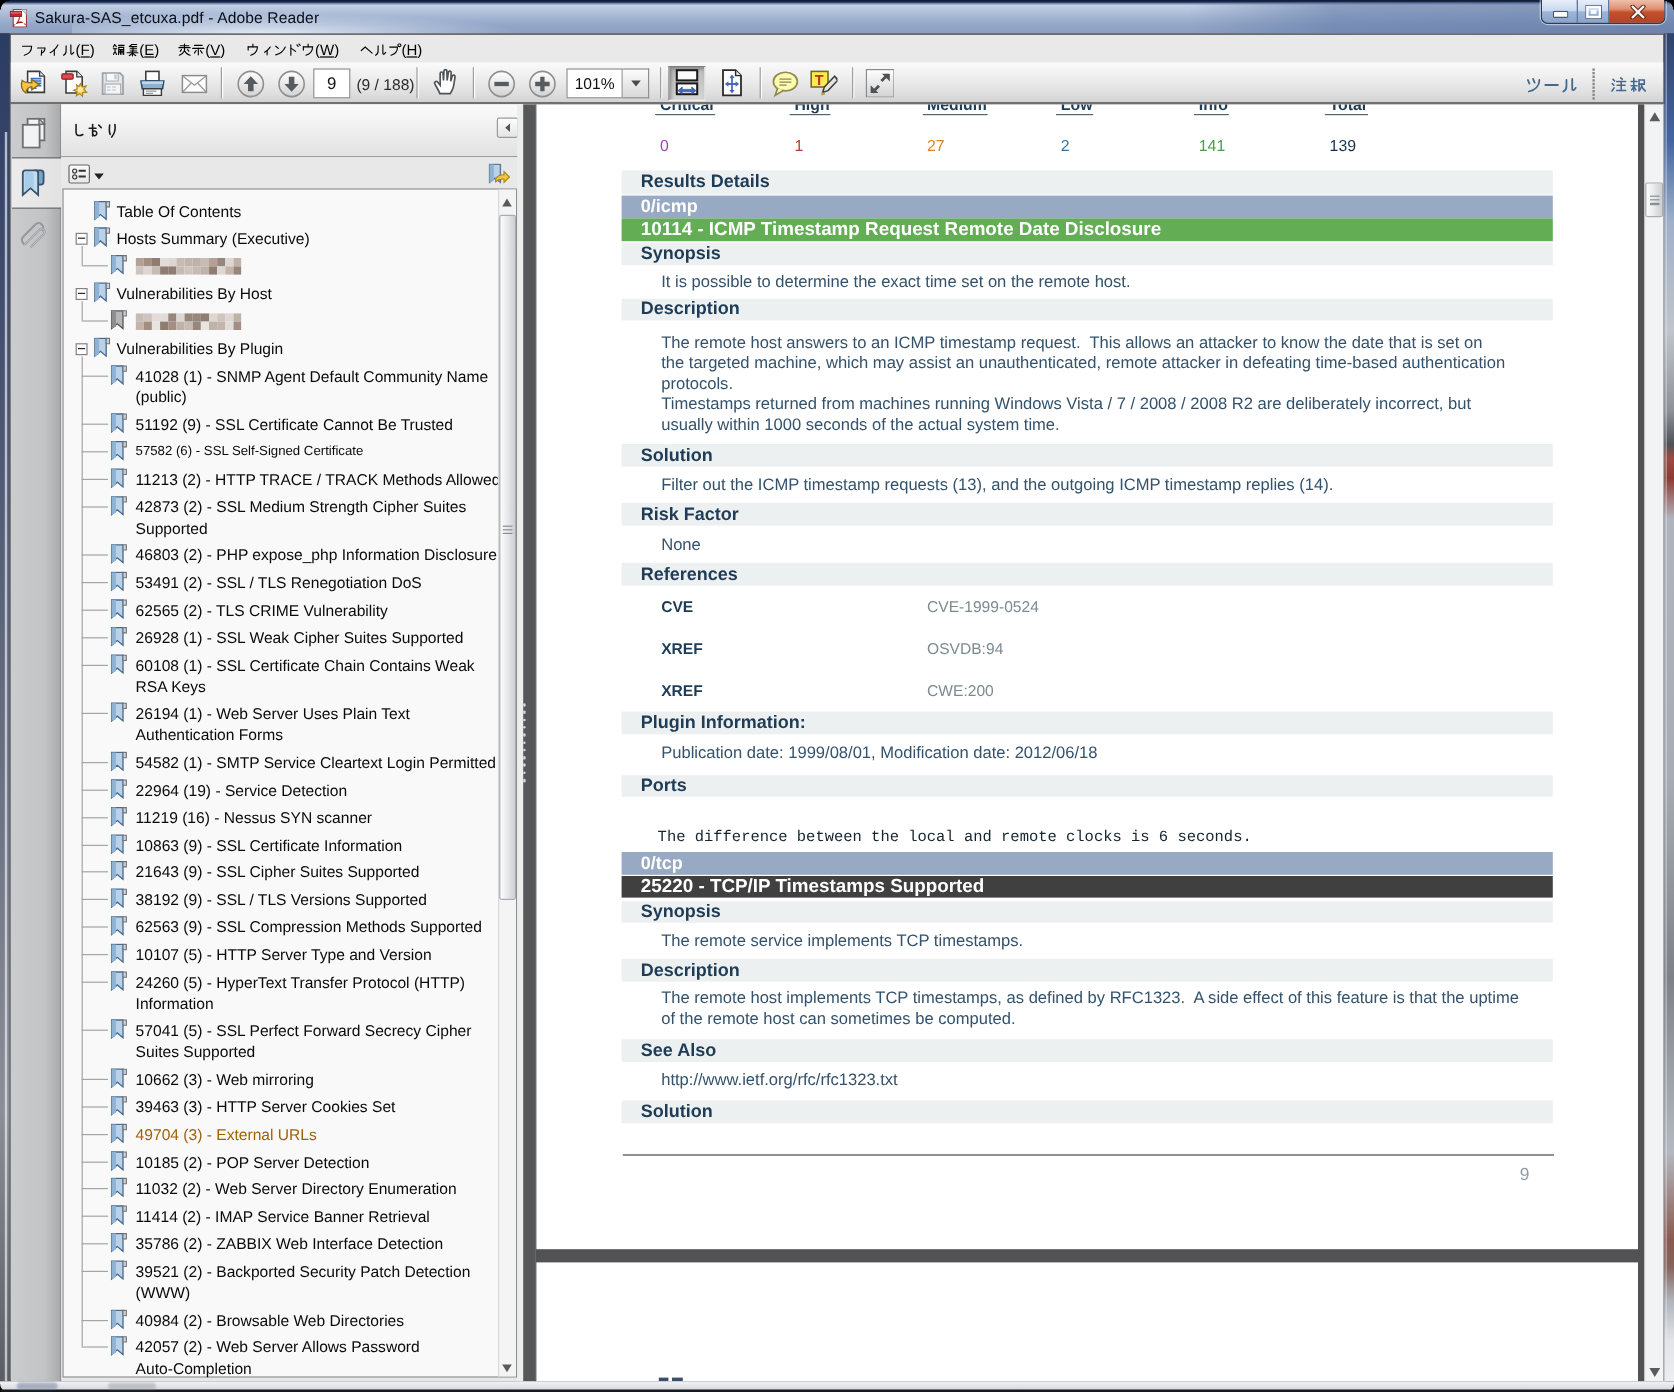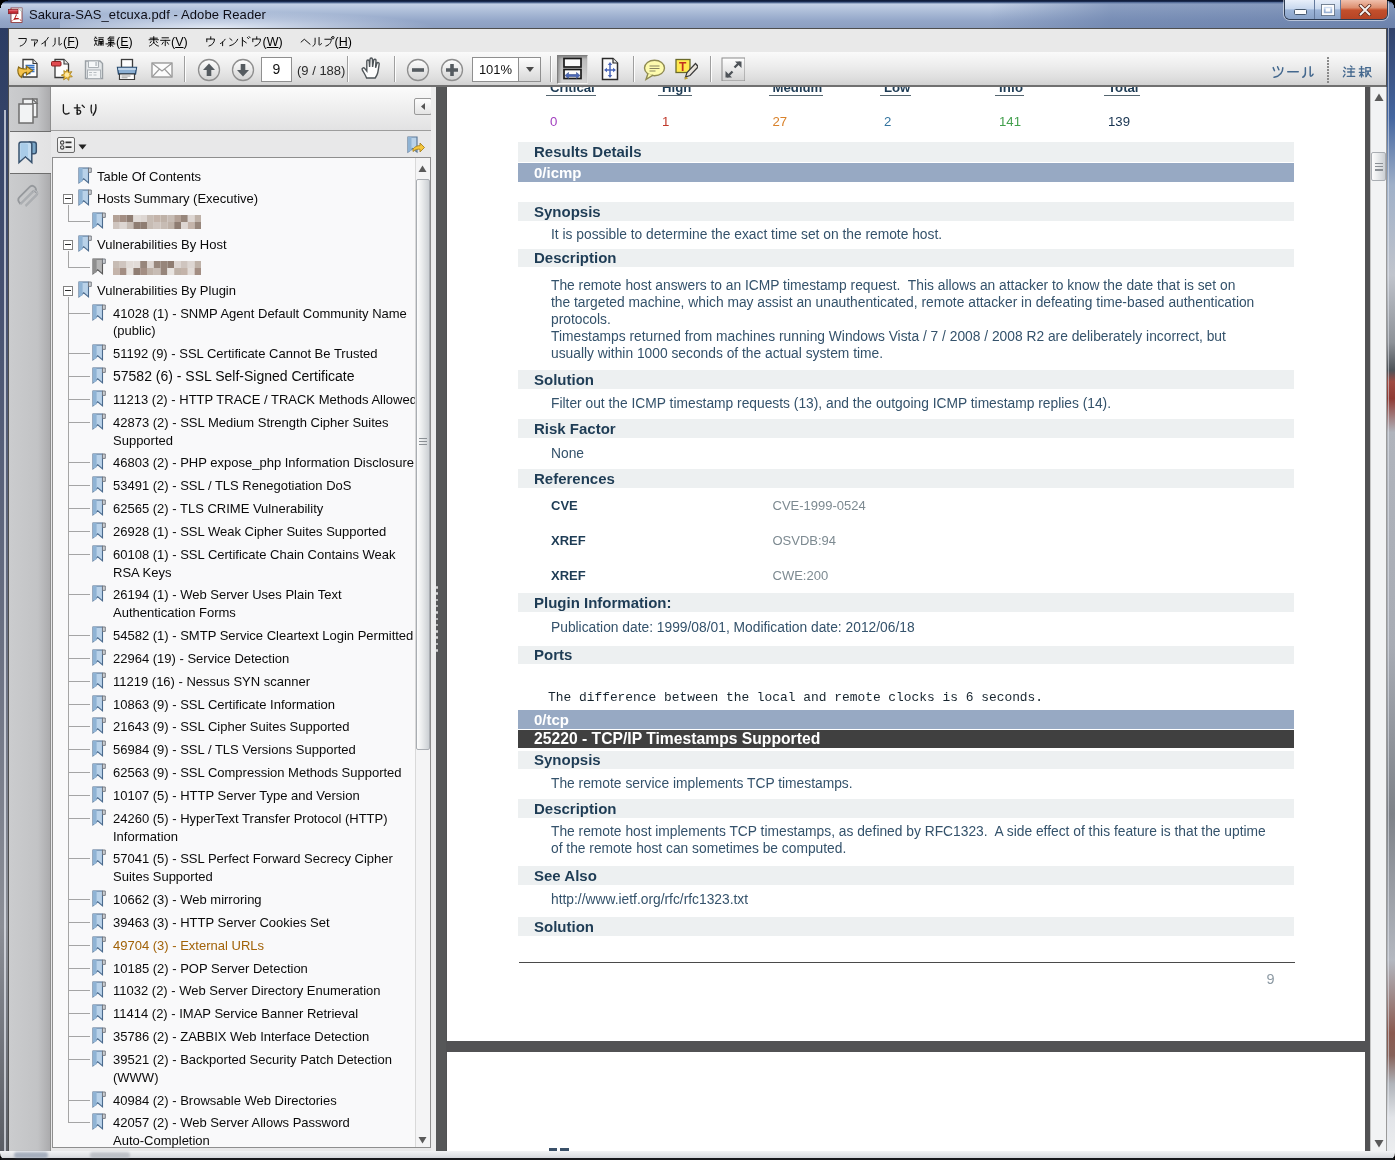--- a/index.html
+++ b/index.html
@@ -470,21 +470,21 @@
     </svg>
   </div>
 <div style="position:absolute;left:113px;top:346.29999999999995px;font-size:13px;color:#0a0a0a;white-space:nowrap;height:15px;line-height:15px;">51192 (9) - SSL Certificate Cannot Be Trusted</div>
 <div class="abs" style="left:92px;top:367.19999999999993px">
     <svg width="14" height="17" viewBox="0 0 14 17">
       <path d="M1 1 H10.5 V15.8 L5.7 11.8 L1 15.8 Z" fill="#b9d2e9" stroke="#4a6a8d" stroke-width="1.1"></path>
       <path d="M1 1 H4.6 V14.3 L1 15.8 Z" fill="#8fb3d4" stroke="none"></path>
       <path d="M10.5 1 h2.8 v4.4 h-2.8 z" fill="#cdd1d6" stroke="#70747a" stroke-width="0.9"></path>
     </svg>
   </div>
-<div style="position:absolute;left:113px;top:369.19999999999993px;font-size:14px;color:#0a0a0a;white-space:nowrap;height:15px;line-height:15px;">57582 (6) - SSL Self-Signed Certificate</div>
+<div style="position:absolute;left:113px;top:369.19999999999993px;font-size:11px;color:#0a0a0a;white-space:nowrap;height:15px;line-height:15px;">57582 (6) - SSL Self-Signed Certificate</div>
 <div class="abs" style="left:92px;top:390.0999999999999px">
     <svg width="14" height="17" viewBox="0 0 14 17">
       <path d="M1 1 H10.5 V15.8 L5.7 11.8 L1 15.8 Z" fill="#b9d2e9" stroke="#4a6a8d" stroke-width="1.1"></path>
       <path d="M1 1 H4.6 V14.3 L1 15.8 Z" fill="#8fb3d4" stroke="none"></path>
       <path d="M10.5 1 h2.8 v4.4 h-2.8 z" fill="#cdd1d6" stroke="#70747a" stroke-width="0.9"></path>
     </svg>
   </div>
 <div style="position:absolute;left:113px;top:392.0999999999999px;font-size:13px;color:#0a0a0a;white-space:nowrap;height:15px;line-height:15px;">11213 (2) - HTTP TRACE / TRACK Methods Allowed</div>
 <div class="abs" style="left:92px;top:412.9999999999999px">
     <svg width="14" height="17" viewBox="0 0 14 17">
@@ -585,21 +585,21 @@
     </svg>
   </div>
 <div style="position:absolute;left:113px;top:719.3999999999996px;font-size:13px;color:#0a0a0a;white-space:nowrap;height:15px;line-height:15px;">21643 (9) - SSL Cipher Suites Supported</div>
 <div class="abs" style="left:92px;top:740.2999999999996px">
     <svg width="14" height="17" viewBox="0 0 14 17">
       <path d="M1 1 H10.5 V15.8 L5.7 11.8 L1 15.8 Z" fill="#b9d2e9" stroke="#4a6a8d" stroke-width="1.1"></path>
       <path d="M1 1 H4.6 V14.3 L1 15.8 Z" fill="#8fb3d4" stroke="none"></path>
       <path d="M10.5 1 h2.8 v4.4 h-2.8 z" fill="#cdd1d6" stroke="#70747a" stroke-width="0.9"></path>
     </svg>
   </div>
-<div style="position:absolute;left:113px;top:742.2999999999996px;font-size:13px;color:#0a0a0a;white-space:nowrap;height:15px;line-height:15px;">56984 (9) - SSL / TLS Versions Supported</div>
+<div style="position:absolute;left:113px;top:742.2999999999996px;font-size:13px;color:#0a0a0a;white-space:nowrap;height:15px;line-height:15px;">38192 (9) - SSL / TLS Versions Supported</div>
 <div class="abs" style="left:92px;top:763.1999999999996px">
     <svg width="14" height="17" viewBox="0 0 14 17">
       <path d="M1 1 H10.5 V15.8 L5.7 11.8 L1 15.8 Z" fill="#b9d2e9" stroke="#4a6a8d" stroke-width="1.1"></path>
       <path d="M1 1 H4.6 V14.3 L1 15.8 Z" fill="#8fb3d4" stroke="none"></path>
       <path d="M10.5 1 h2.8 v4.4 h-2.8 z" fill="#cdd1d6" stroke="#70747a" stroke-width="0.9"></path>
     </svg>
   </div>
 <div style="position:absolute;left:113px;top:765.1999999999996px;font-size:13px;color:#0a0a0a;white-space:nowrap;height:15px;line-height:15px;">62563 (9) - SSL Compression Methods Supported</div>
 <div class="abs" style="left:92px;top:786.0999999999996px">
     <svg width="14" height="17" viewBox="0 0 14 17">
@@ -756,20 +756,23 @@
 <div class="abs" style="left:552.5px;top:-7px;font-size:13.2px;font-weight:bold;color:#1e3c55;line-height:15px;margin-left:-4px;border-bottom:1.5px solid #54656f;padding:0 1px 0 4px">Info</div>
 <div class="abs" style="left:661.5px;top:-7px;font-size:13.2px;font-weight:bold;color:#1e3c55;line-height:15px;margin-left:-4px;border-bottom:1.5px solid #54656f;padding:0 1px 0 4px">Total</div>
 <div class="abs" style="left:103.5px;top:27px;font-size:13.2px;color:#a13fbf">0</div>
 <div class="abs" style="left:215.5px;top:27px;font-size:13.2px;color:#c0392b">1</div>
 <div class="abs" style="left:326.0px;top:27px;font-size:13.2px;color:#d9822b">27</div>
 <div class="abs" style="left:437.5px;top:27px;font-size:13.2px;color:#33749f">2</div>
 <div class="abs" style="left:552.5px;top:27px;font-size:13.2px;color:#44a04e">141</div>
 <div class="abs" style="left:661.5px;top:27px;font-size:13.2px;color:#16324f">139</div>
 <div class="bar" style="left:71.5px;top:54.5px;width:776px;height:20.0px;background:#edf0f1;color:#1e3c55">Results Details</div>
 <div class="bar" style="left:71.5px;top:76px;width:776px;height:18.5px;background:#97a9c3;color:#fff">0/icmp</div>
+<div class="bar" style="left:71.5px;top:95px;width:776px;height:19px;background:#63ad55;color:#fff">
+      <span style="font-size:15.7px">10114 - ICMP Timestamp Request Remote Date Disclosure</span>
+    </div>
 <div class="bar" style="left:71.5px;top:115px;width:776px;height:18.5px;background:#edf0f1;color:#1e3c55">Synopsis</div>
 <div class="bt" style="position:absolute;left:104.5px;top:139.5px;">It is possible to determine the exact time set on the remote host.</div>
 <div class="bar" style="left:71.5px;top:161.5px;width:776px;height:18.5px;background:#edf0f1;color:#1e3c55">Description</div>
 <div class="bt" style="position:absolute;left:104.5px;top:191px;">The remote host answers to an ICMP timestamp request.  This allows an attacker to know the date that is set on</div>
 <div class="bt" style="position:absolute;left:104.5px;top:208px;">the targeted machine, which may assist an unauthenticated, remote attacker in defeating time-based authentication</div>
 <div class="bt" style="position:absolute;left:104.5px;top:225px;">protocols.</div>
 <div class="bt" style="position:absolute;left:104.5px;top:242px;">Timestamps returned from machines running Windows Vista / 7 / 2008 / 2008 R2 are deliberately incorrect, but</div>
 <div class="bt" style="position:absolute;left:104.5px;top:259px;">usually within 1000 seconds of the actual system time.</div>
 <div class="bar" style="left:71.5px;top:283px;width:776px;height:18.5px;background:#edf0f1;color:#1e3c55">Solution</div>
 <div class="bt" style="position:absolute;left:104.5px;top:308.5px;">Filter out the ICMP timestamp requests (13), and the outgoing ICMP timestamp replies (14).</div>

